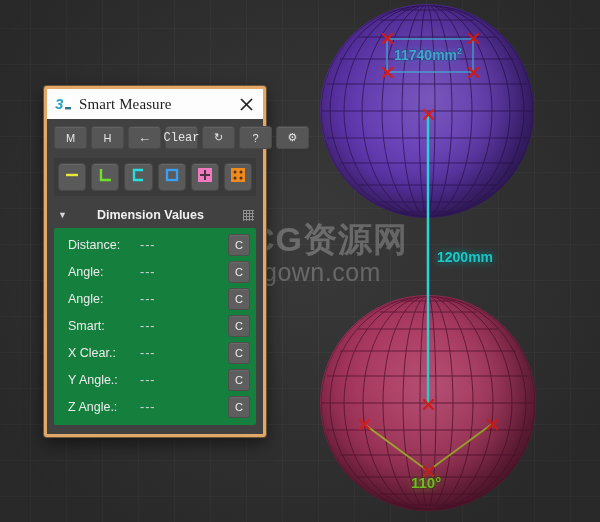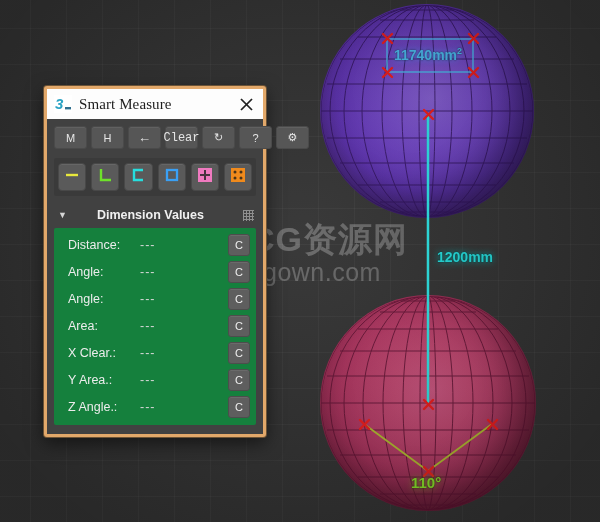--- a/index.html
+++ b/index.html
@@ -415,33 +415,33 @@
           <span class="cbtn">C</span>
         </div>
 
         <div class="vrow">
           <span class="vlabel">Angle:</span>
           <span class="vval">---</span>
           <span class="cbtn">C</span>
         </div>
 
         <div class="vrow">
-          <span class="vlabel">Area:</span>
+          <span class="vlabel">Smart:</span>
           <span class="vval">---</span>
           <span class="cbtn">C</span>
         </div>
 
         <div class="vrow">
           <span class="vlabel">X Clear.:</span>
           <span class="vval">---</span>
           <span class="cbtn">C</span>
         </div>
 
         <div class="vrow">
-          <span class="vlabel">Y Area.:</span>
+          <span class="vlabel">Y Angle.:</span>
           <span class="vval">---</span>
           <span class="cbtn">C</span>
         </div>
 
         <div class="vrow">
           <span class="vlabel">Z Angle.:</span>
           <span class="vval">---</span>
           <span class="cbtn">C</span>
         </div>
 

